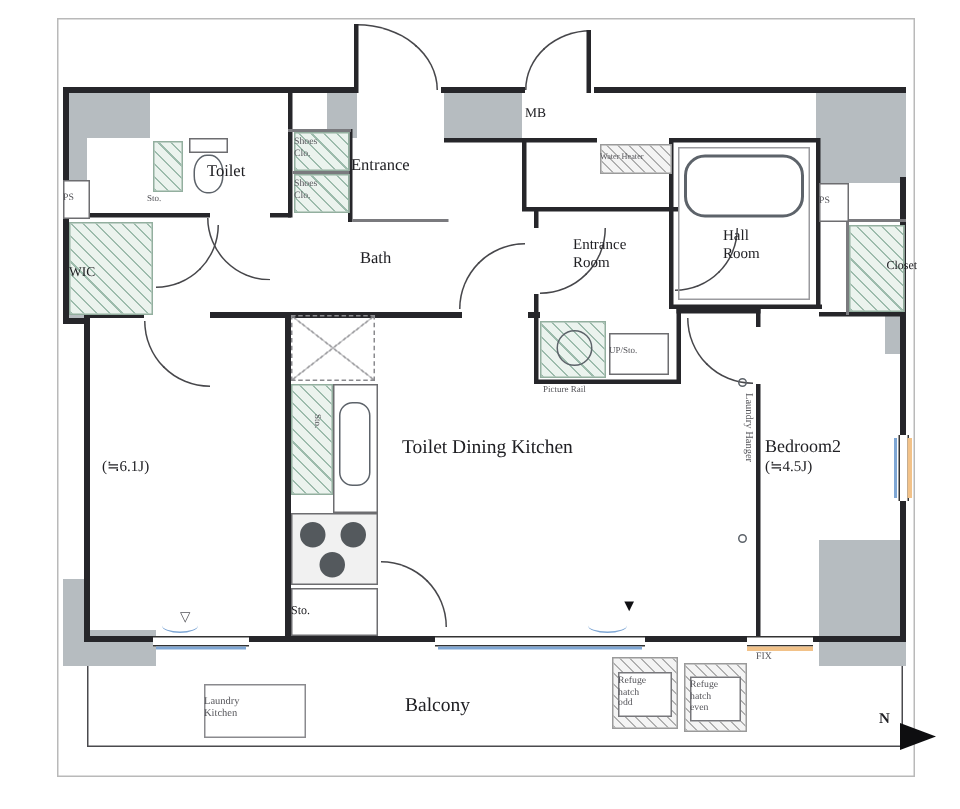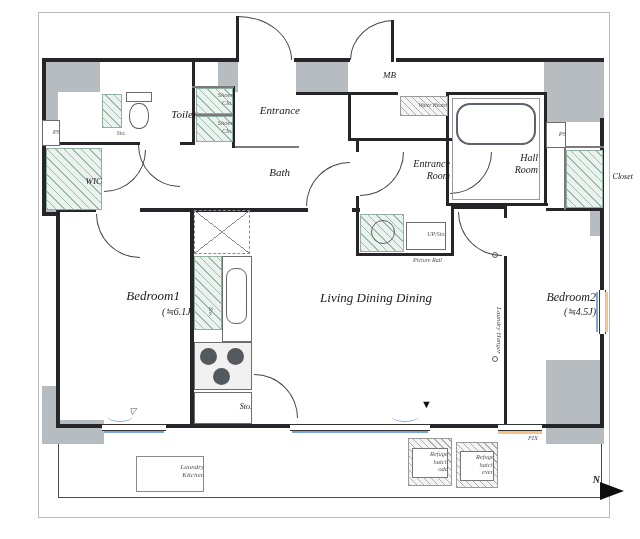--- a/index.html
+++ b/index.html
@@ -13,21 +13,21 @@
   .hatchg{position:absolute;background:repeating-linear-gradient(45deg,rgba(104,150,128,.6) 0 1px,transparent 1px 6px),#ebf3ee;border:1px solid #93af9f;box-sizing:border-box;}
   .hatchgray{position:absolute;background:repeating-linear-gradient(45deg,rgba(120,120,120,.55) 0 1px,transparent 1px 5px),#f4f4f4;border:1px solid #9a9a9a;box-sizing:border-box;}
   .box{position:absolute;background:#fff;border:1px solid #6d6d70;box-sizing:border-box;}
   .win{position:absolute;background:#fff;border-top:1px solid #333;border-bottom:1px solid #333;box-sizing:border-box;}
   .winv{position:absolute;background:#fff;border-left:1px solid #333;border-right:1px solid #333;box-sizing:border-box;}
   .arc{position:absolute;box-sizing:border-box;border:0 solid #46464a;background:transparent;}
   .h-tl{border-right-width:1px;border-bottom-width:1px;border-radius:0 0 100% 0;}
   .h-tr{border-left-width:1px;border-bottom-width:1px;border-radius:0 0 0 100%;}
   .h-bl{border-top-width:1px;border-right-width:1px;border-radius:0 100% 0 0;}
   .h-br{border-top-width:1px;border-left-width:1px;border-radius:100% 0 0 0;}
-  .lbl{position:absolute;color:#202024;text-align:right;white-space:pre-line;line-height:1.18;font-style:italic;}
+  .lbl{position:absolute;color:#202024;text-align:left;white-space:pre-line;line-height:1.18;}
   .tiny{color:#55555a;}
   .vert{writing-mode:vertical-rl;}
   .sink{position:absolute;background:#fff;border:1.5px solid #5d636a;border-radius:9px;box-sizing:border-box;}
   .tub{position:absolute;background:#fff;border:2px solid #5d636a;border-radius:14px;box-sizing:border-box;}
   .burner{position:absolute;border-radius:50%;background:#54595d;}
   .circle{position:absolute;border:1.5px solid #5d636a;border-radius:50%;box-sizing:border-box;background:#fff0;}
   .blue{position:absolute;background:#7ea6d4;}
   .orange{position:absolute;background:#f2c289;}
   .bluearc{position:absolute;border-bottom:1.5px solid #7ea6d4;border-radius:50%;box-sizing:border-box;}
   .ntri{position:absolute;width:0;height:0;border-top:9px solid transparent;border-bottom:9px solid transparent;border-left:24px solid #0e0e10;}
@@ -166,33 +166,33 @@
   <div class="lbl tiny vert" style="left:200px;top:276px;width:14px;height:40px;font-size:6px;">Sto.</div>
   <div class="box" style="left:222px;top:256px;width:30px;height:86px;"></div>
   <div class="sink" style="left:226px;top:268px;width:21px;height:56px;"></div>
   <div class="box" style="left:194px;top:342px;width:58px;height:48px;background:#f1f1f1;"></div>
   <div class="burner" style="left:200px;top:348px;width:17px;height:17px;"></div>
   <div class="burner" style="left:227px;top:348px;width:17px;height:17px;"></div>
   <div class="burner" style="left:213px;top:368px;width:17px;height:17px;"></div>
   <div class="box" style="left:194px;top:392px;width:58px;height:32px;"></div>
   <div class="lbl" style="left:194px;top:402px;width:58px;font-size:8px;">Sto.</div>
 
-  <div class="lbl" style="left:70px;top:288px;width:110px;font-size:13px;">Bedroom1</div>
-  <div class="lbl" style="left:84px;top:306px;width:110px;font-size:10px;">(≒6.1J)</div>
-  <div class="lbl" style="left:268px;top:290px;width:164px;font-size:13px;">Living Dining Dining</div>
+  <div class="lbl" style="left:68px;top:306px;width:110px;font-size:10px;">(≒6.1J)</div>
+  <div class="lbl" style="left:268px;top:290px;width:164px;font-size:13px;">Toilet Dining Kitchen</div>
   <div class="lbl" style="left:510px;top:290px;width:86px;font-size:12px;">Bedroom2</div>
   <div class="lbl" style="left:510px;top:306px;width:86px;font-size:10px;">(≒4.5J)</div>
 
   <div class="circle" style="left:492px;top:252px;width:6px;height:6px;"></div>
   <div class="lbl tiny vert" style="left:487px;top:262px;width:16px;height:92px;font-size:7px;">Laundry Hanger</div>
   <div class="circle" style="left:492px;top:356px;width:6px;height:6px;"></div>
 
   <div class="lbl tiny" style="left:120px;top:406px;width:16px;font-size:9px;">▽</div>
   <div class="lbl" style="left:414px;top:398px;width:18px;font-size:11px;color:#101013;">▼</div>
 
+  <div class="lbl" style="left:270px;top:462px;width:100px;font-size:13px;">Balcony</div>
   <div class="box" style="left:136px;top:456px;width:68px;height:36px;border-color:#8a8a8e;"></div>
   <div class="lbl tiny" style="left:136px;top:463px;width:68px;font-size:7px;">Laundry
 Kitchen</div>
   <div class="hatchgray" style="left:408px;top:438px;width:44px;height:48px;"></div>
   <div class="box" style="left:412px;top:448px;width:36px;height:30px;border-color:#77777b;"></div>
   <div class="lbl tiny" style="left:412px;top:450px;width:36px;font-size:6.5px;">Refuge
 hatch
 odd</div>
   <div class="hatchgray" style="left:456px;top:442px;width:42px;height:46px;"></div>
   <div class="box" style="left:460px;top:451px;width:34px;height:30px;border-color:#77777b;"></div>

